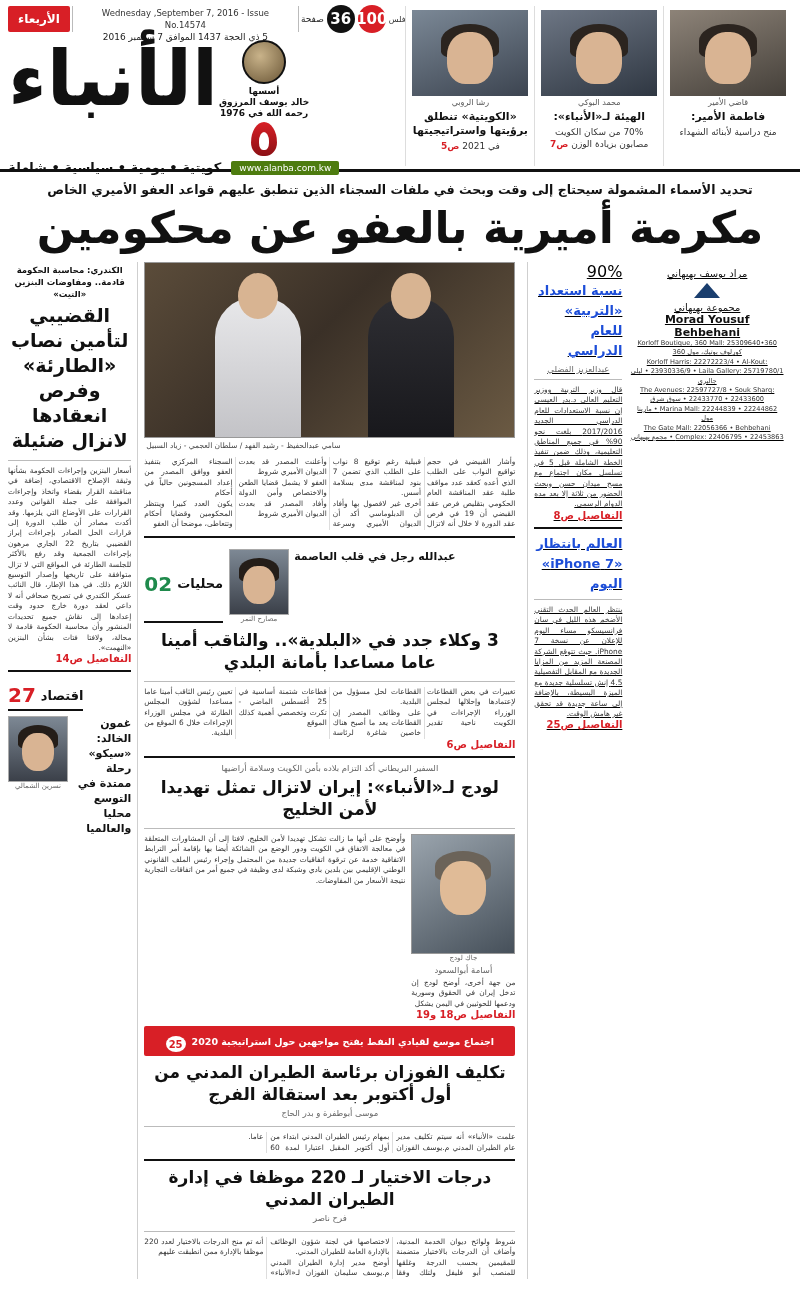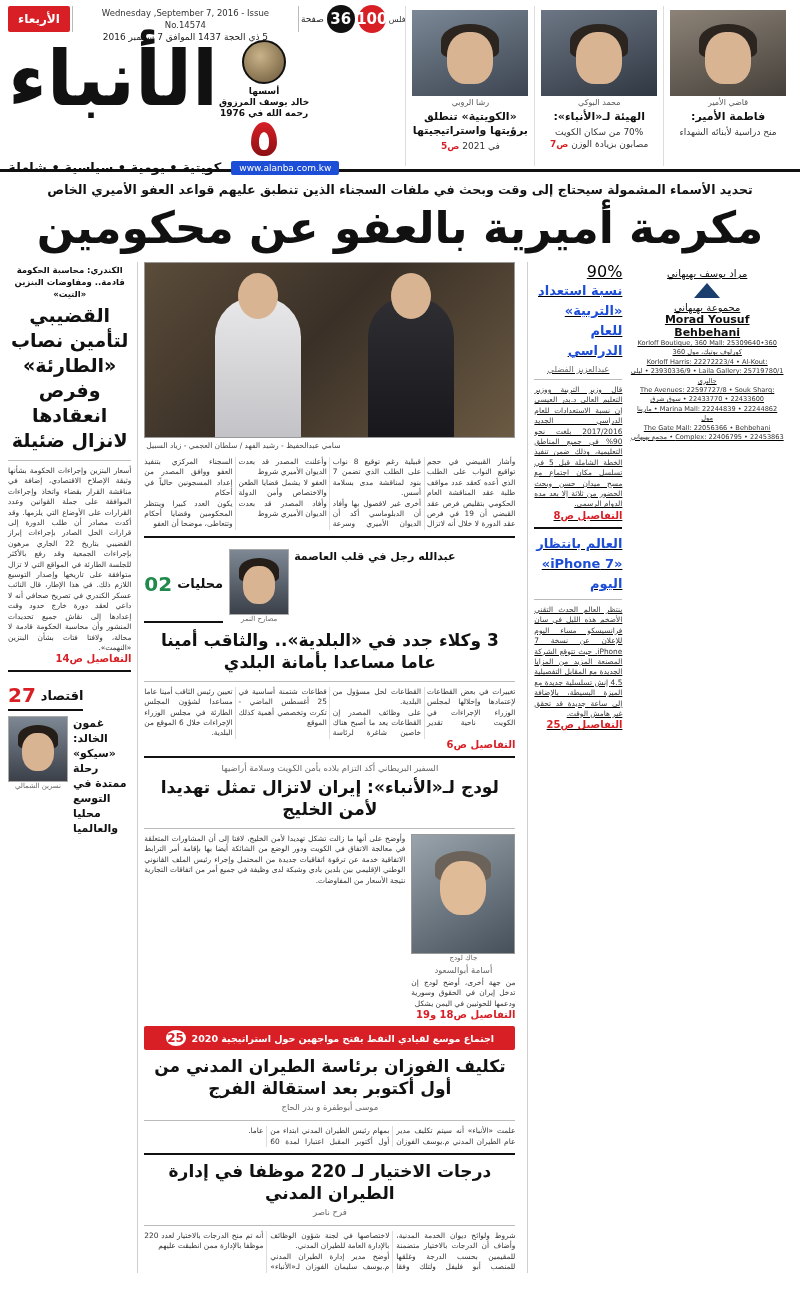--- a/index.html
+++ b/index.html
@@ -85,21 +85,21 @@
     content: ""; position: absolute; left: 8px; top: 10px;
     width: 10px; height: 18px; background: #fff;
     border-radius: 50% 50% 40% 40%;
   }
   .mh-tagline {
     margin-top: 4px;
     display: flex; flex-direction: row-reverse; align-items: center; gap: 10px;
   }
   .mh-tagline .words { font-size: 13px; font-weight: bold; color: #111; }
   .mh-tagline .site {
-    background: #1d4ed8; color: #fff; font-size: 9px; padding: 2px 8px; border-radius: 2px;
+    background: #4d7c0f; color: #fff; font-size: 9px; padding: 2px 8px; border-radius: 2px;
   }
 
   
   .mh-promo {
     width: 150px; padding: 4px 6px 0 6px; text-align: center;
     border-left: 1px solid #ddd;
   }
   .promo-photo {
     width: 100%; height: 86px; background: #8a96a6; position: relative; overflow: hidden;
   }
@@ -198,21 +198,21 @@
   .mug {
     width: 60px; height: 66px; background: linear-gradient(#7d8894,#3b4049);
     position: relative; overflow: hidden; border: 1px solid #aaa;
   }
   .mug .f { position: absolute; left: 50%; transform: translateX(-50%); top: 16px;
     width: 32px; height: 38px; border-radius: 45%; background: #d9b493; }
   .mug .hr { position: absolute; left: 50%; transform: translateX(-50%); top: 8px;
     width: 40px; height: 24px; border-radius: 50% 50% 20% 20%; background: #241d18; }
   .mug-cap { font-size: 7px; color: #666; text-align: center; }
 
-  .colnote { font-size: 11px; font-weight: bold; color: #111; line-height: 15px; text-align: left; }
+  .colnote { font-size: 11px; font-weight: bold; color: #111; line-height: 15px; text-align: right; }
 
   
   .ad-korloff {
     width: 100%; height: 560px; position: relative; overflow: hidden;
     background: radial-gradient(circle at 30% 55%, #0d5a5f 0%, #062e33 55%, #04171b 100%);
     border: 1px solid #111;
   }
   .ad-korloff .brand {
     position: absolute; top: 40px; left: 0; right: 0; text-align: center;
     color: #fff;
@@ -261,21 +261,21 @@
     border-bottom: 15px solid #1a3e6e;
   }
   .ad-behbehani .addr { font-size: 6.6px; color: #333; line-height: 9.4px; }
 
   .redbar {
     background: #d81f26; color: #fff; font-size: 9.5px; font-weight: bold;
     padding: 4px 8px; text-align: center; border-radius: 2px; margin: 6px 0 5px 0;
     display:flex; flex-direction: row-reverse; align-items:center; justify-content:center; gap:6px;
   }
   .redbar .n25 { background:#fff; color:#d81f26; border-radius:50%; width:20px;height:16px;
-    display:flex;align-items:center;justify-content:center;font-size:12px;}
+    display:flex;align-items:center;justify-content:center;font-size:10px;margin-top:6px;}
 
   .photo-sm {
     width: 100%; height: 120px; border: 1px solid #999;
     background: linear-gradient(150deg,#9aa4ad,#46505a); position: relative; overflow: hidden;
   }
   .photo-sm .f { position: absolute; left: 50%; transform: translateX(-50%); top: 26px;
     width: 46px; height: 54px; border-radius: 45%; background: #e0bb97; }
   .photo-sm .hr { position: absolute; left: 50%; transform: translateX(-50%); top: 16px;
     width: 56px; height: 30px; border-radius: 50% 50% 20% 20%; background: #6b6359; }
   .threecol { column-count: 3; column-gap: 7px; column-rule: 1px solid #ddd; }

